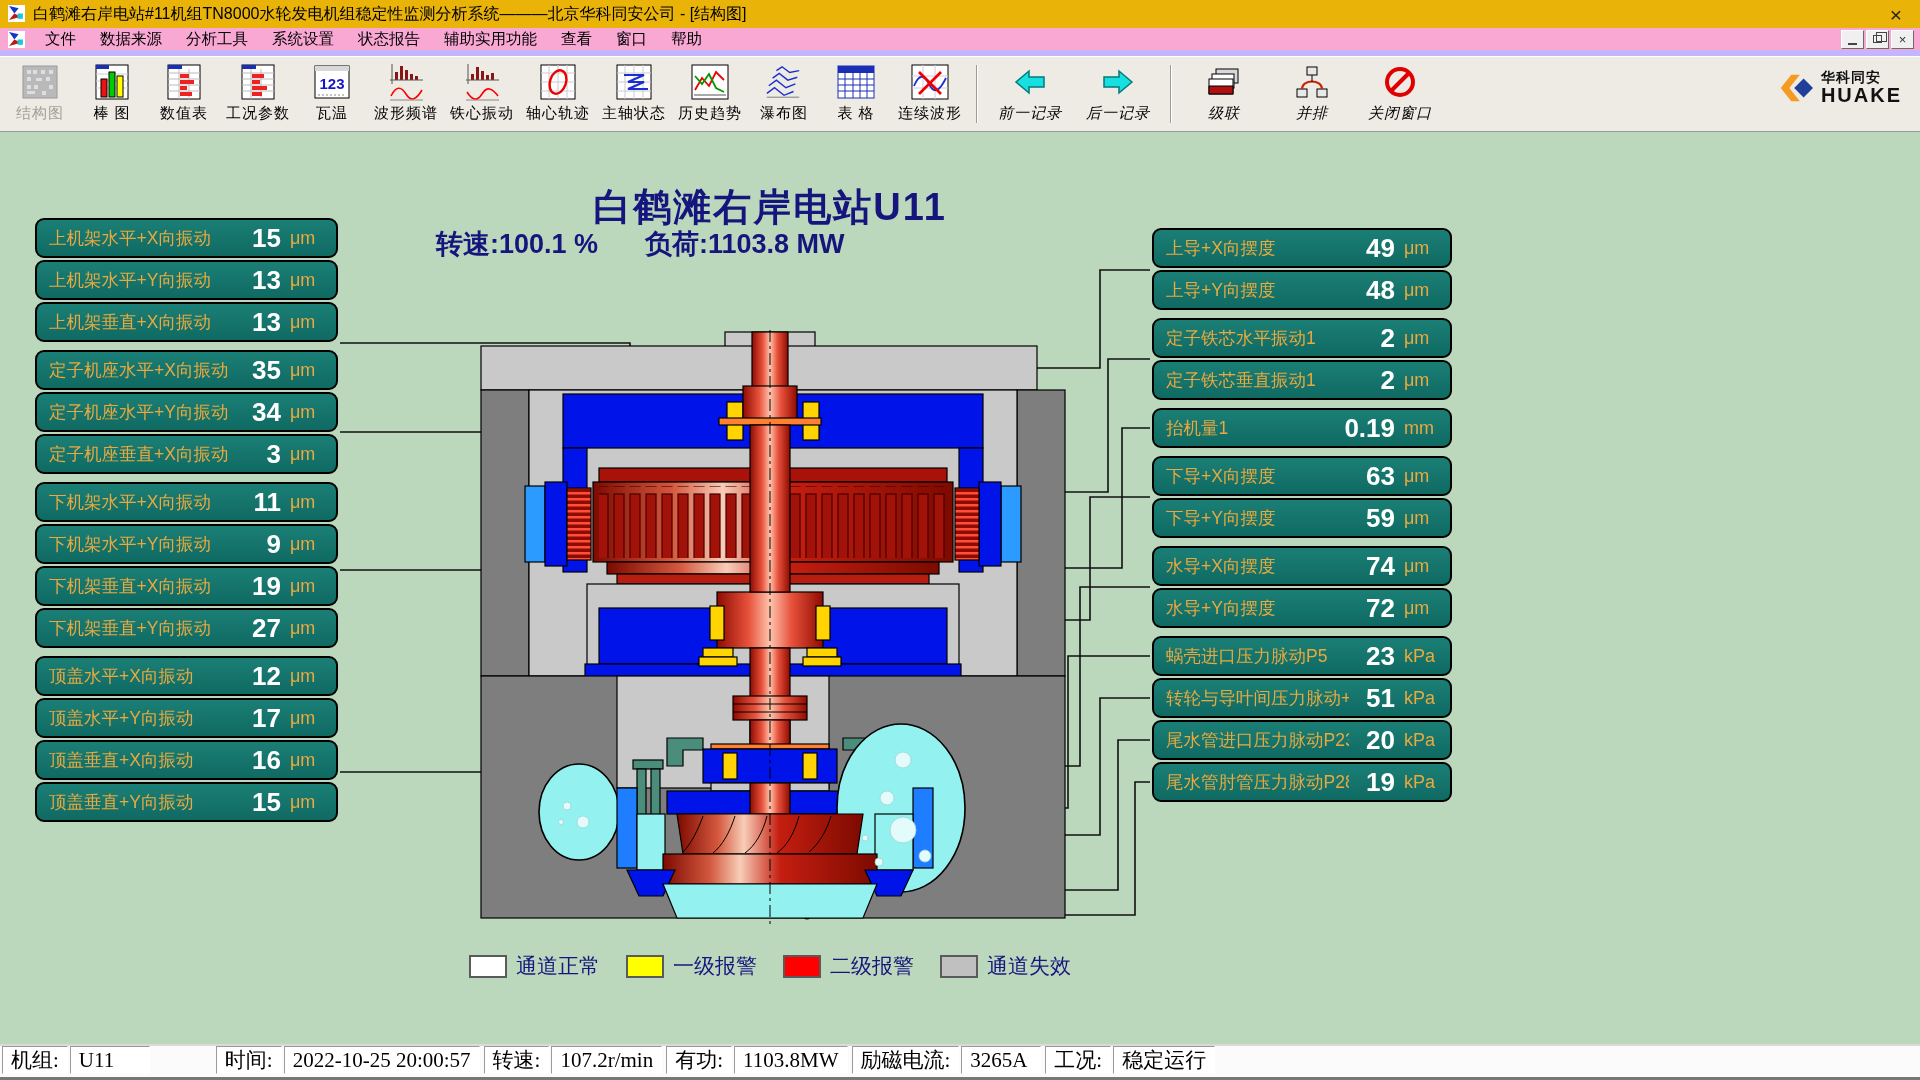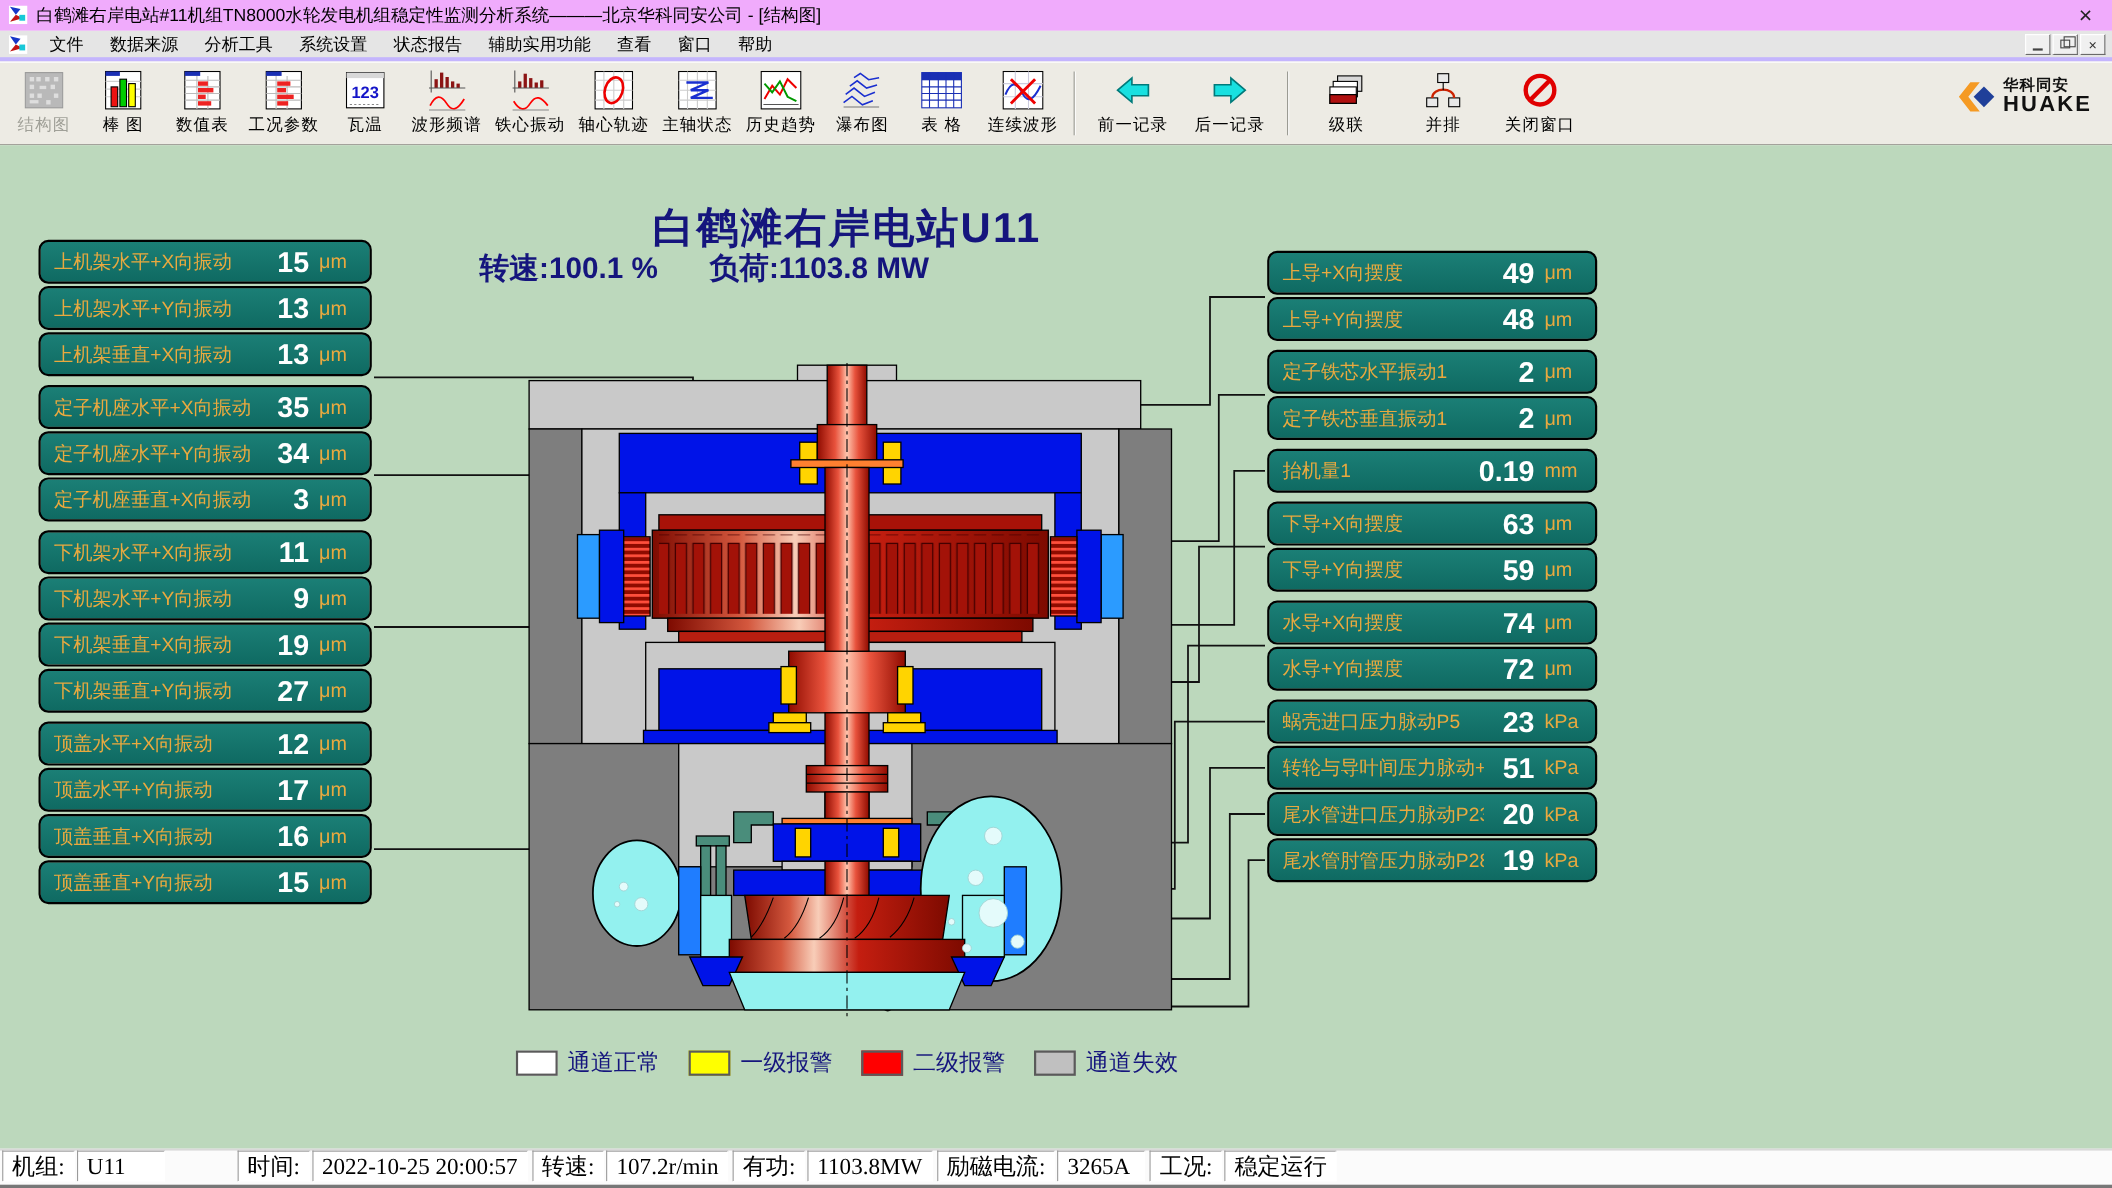--- a/index.html
+++ b/index.html
@@ -1,28 +1,28 @@
 <!DOCTYPE html>
 <html><head>
 <meta charset="utf-8">
 <style>
   * { margin:0; padding:0; box-sizing:border-box; }
   html,body { width:1920px; height:1080px; overflow:hidden; background:#fff;
               font-family:"Liberation Sans", sans-serif; }
 
   
-  .titlebar { height:28px; background:#f0abfc; display:flex; align-items:center; padding:0 8px; }
+  .titlebar { height:28px; background:#eab308; display:flex; align-items:center; padding:0 8px; }
   .titlebar .app-ico { width:18px; height:18px; margin-right:7px; flex:0 0 auto; }
   .titlebar .ttl { font-size:16px; color:#000; white-space:nowrap; }
   .titlebar .spacer { flex:1; }
   .close-x { font-size:21px; color:#222; padding:0 10px; cursor:default; line-height:1; }
 
   
-  .menubar { height:28px; background:#e5e5e5; display:flex; align-items:center; padding:0 6px;
-             border-bottom:4px solid #c4b5fd; }
+  .menubar { height:28px; background:#f9a8d4; display:flex; align-items:center; padding:0 6px;
+             border-bottom:6px solid #c4b5fd; }
   .menubar .app-ico { width:17px; height:17px; margin:0 8px 0 2px; }
   .menu-item { font-size:15.5px; color:#000; padding:3px 12px; white-space:nowrap; }
   .menubar .spacer { flex:1; }
   .win-btn { width:23px; height:19px; margin-left:2px; background:#f0f0f0;
              border:1px solid; border-color:#ffffff #6a6a6a #6a6a6a #ffffff;
              display:flex; align-items:center; justify-content:center; font-size:13px; color:#333; }
   .glyph-min { width:9px; height:2px; background:#444; margin-top:9px; }
   .glyph-restore { width:9px; height:8px; border:1px solid #444; position:relative; }
   .glyph-restore::before { content:""; position:absolute; left:2px; top:-4px; width:9px; height:8px;
              border:1px solid #444; background:transparent; }
@@ -31,21 +31,21 @@
   .toolbar { height:76px; background:#edebe4; display:flex; align-items:flex-start;
              border-top:1px solid #fff; border-bottom:1px solid #9b9b93; padding:4px 4px 0 4px; }
   .tb-group { display:flex; align-items:flex-start; }
   .tb-btn { min-width:72px; padding:1px 6px; display:flex; flex-direction:column; align-items:center; }
   .tb-btn .tb-icon { width:38px; height:40px; display:flex; align-items:center; justify-content:center; }
   .tb-btn .tb-label { font-size:15px; color:#000; margin-top:2px; white-space:nowrap; letter-spacing:1px; }
   .tb-btn.disabled .tb-label { color:#a0a098; }
   .tb-sep { width:2px; height:58px; margin:4px 8px 0 8px;
             border-left:1px solid #9b9b93; border-right:1px solid #ffffff; }
   .tb-spacer { flex:1; }
-  .wide .tb-btn { min-width:88px; }
+  .wide .tb-btn { min-width:88px;font-style:italic; }
   .logo { display:flex; align-items:center; gap:6px; padding:8px 14px 0 0; }
   .logo-text { display:flex; flex-direction:column; line-height:1.05; }
   .logo-cn { font-size:14px; font-weight:bold; color:#111; letter-spacing:1px; }
   .logo-en { font-size:20px; font-weight:bold; color:#111; letter-spacing:2px; }
 
   
   .main { position:relative; width:1920px; height:912px; background:#bcd8bc; overflow:hidden; }
   .station-title { position:absolute; left:770px; top:50px; transform:translateX(-50%);
                    font-size:38px; font-weight:bold; color:#15157d; letter-spacing:2px; white-space:nowrap; }
   .kpi { position:absolute; top:94px; font-size:27px; font-weight:bold; color:#15157d; white-space:nowrap; }

